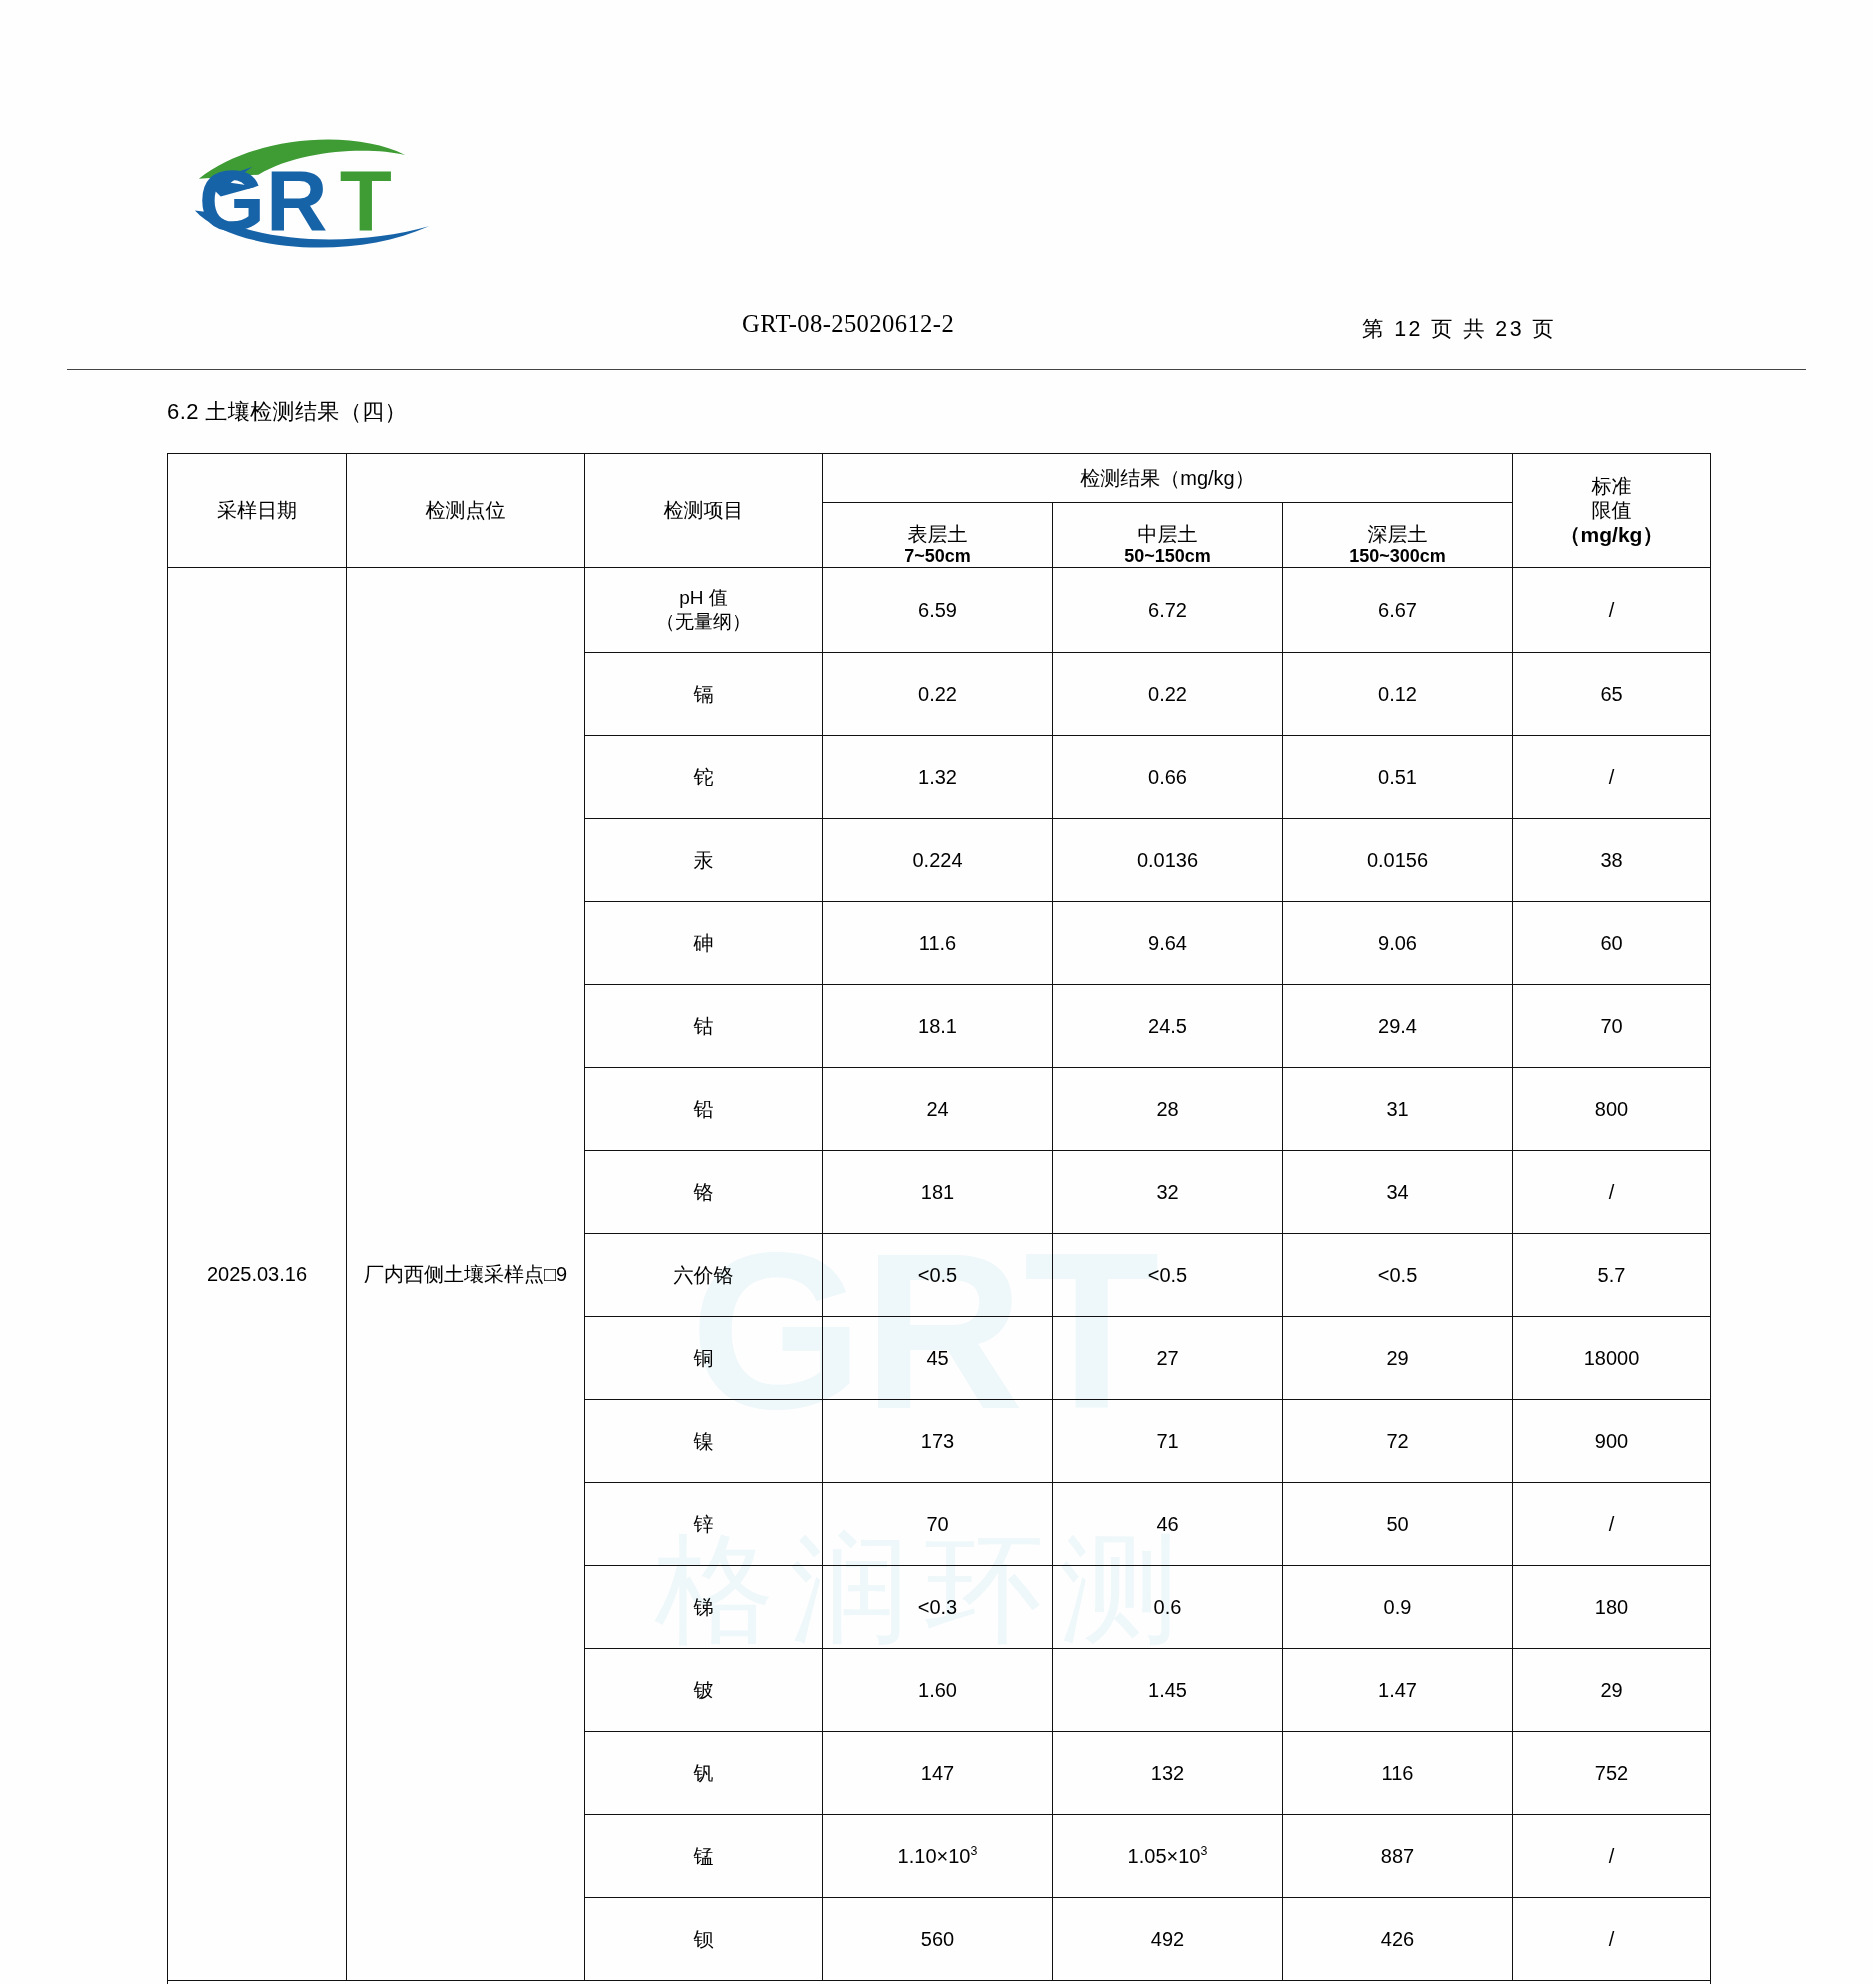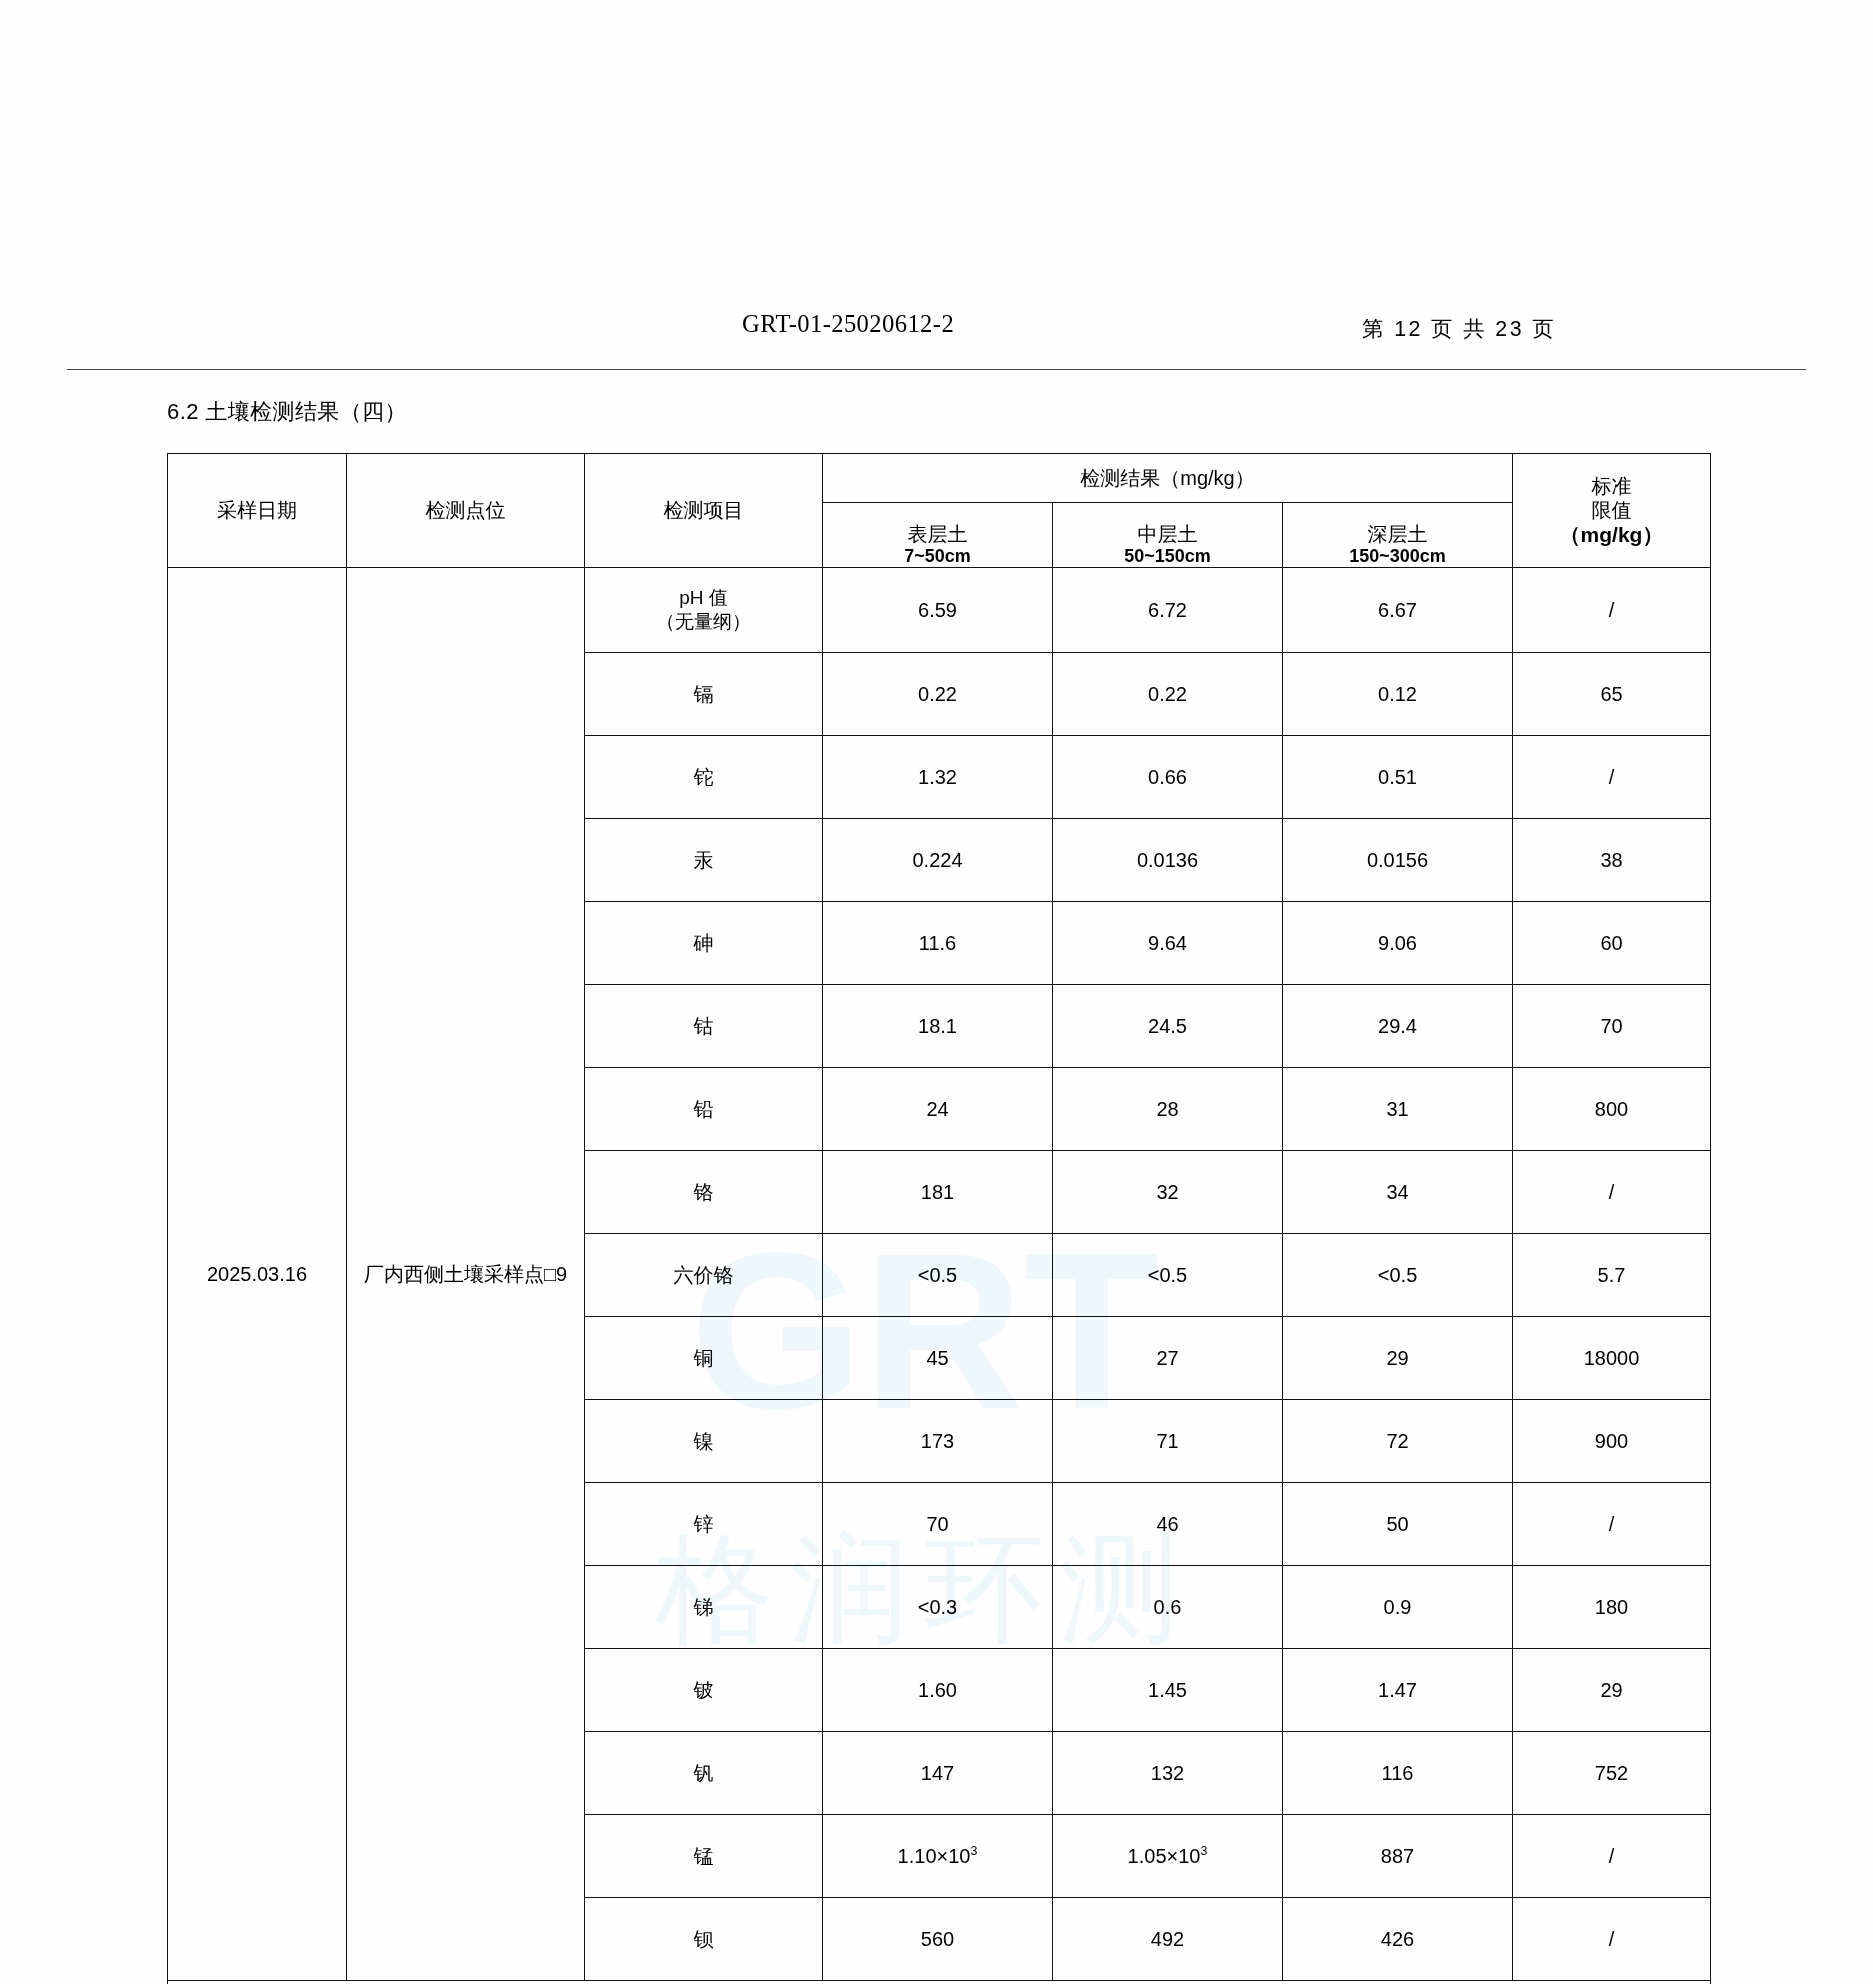--- a/index.html
+++ b/index.html
@@ -141,22 +141,31 @@
 
   <div class="watermark">
     <svg width="794" height="556" viewBox="0 0 2000 1400" xmlns="http://www.w3.org/2000/svg">
       <g fill="#bfe3ea" font-family="Liberation Sans, sans-serif">
         <text x="1000" y="520" font-size="560" text-anchor="middle" font-weight="bold" fill="#cfe9ef">GRT</text>
         <text x="1000" y="1080" font-size="300" text-anchor="middle" letter-spacing="40" fill="#cfe9ef">格润环测</text>
       </g>
     </svg>
   </div>
 
-
-  <div class="doc-code">GRT-01-25020612-2</div>
+  <div class="logo-wrap">
+    <svg class="logo-svg" width="357" height="139" viewBox="0 0 900 350" xmlns="http://www.w3.org/2000/svg">
+      <path d="M40 120 C 180 10, 430 -5, 560 60 C 470 40, 300 45, 190 110 Z" fill="#3f9c35"></path>
+      <path d="M60 130 L 175 90 L 120 130 L 185 140 L 95 165 Z" fill="#1763a8"></path>
+      <path d="M30 200 C 120 300, 420 330, 620 240 C 430 295, 170 280, 70 205 Z" fill="#1763a8"></path>
+      <text x="40" y="250" font-family="Liberation Sans, sans-serif" font-size="215" font-weight="bold" fill="#1763a8" letter-spacing="2">GR</text>
+      <text x="395" y="250" font-family="Liberation Sans, sans-serif" font-size="215" font-weight="bold" fill="#3f9c35">T</text>
+    </svg>
+  </div>
+
+  <div class="doc-code">GRT-08-25020612-2</div>
   <div class="page-num">第 12 页 共 23 页</div>
   <div class="header-rule"></div>
 
   <div class="section-title">6.2 土壤检测结果（四）</div>
 
   <div class="table-wrap">
     <table class="data">
       <colgroup>
         <col class="col-date">
           <col class="col-point">

